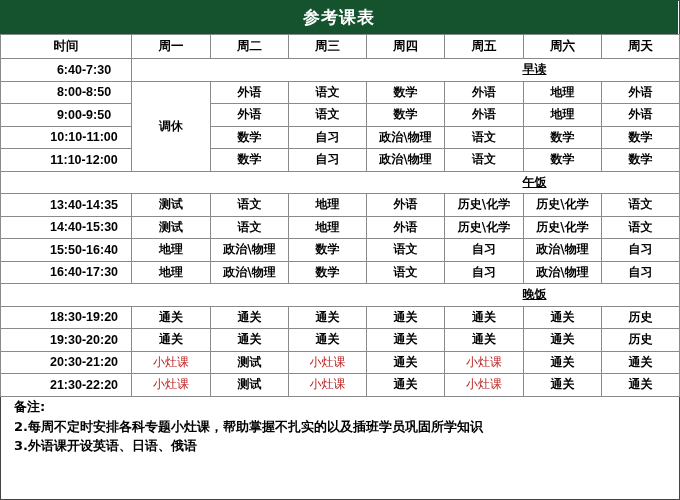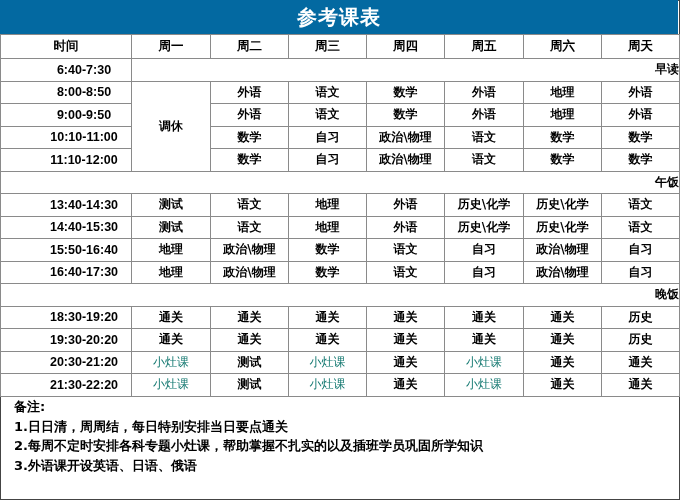--- a/index.html
+++ b/index.html
@@ -1,29 +1,29 @@
 <!DOCTYPE html>
 <html><head>
 <meta charset="utf-8">
 <style>
   html, body { margin: 0; padding: 0; background: #ffffff; }
   body { width: 680px; height: 500px; position: relative; overflow: hidden;
          font-family: "DejaVu Sans", "Liberation Sans", sans-serif; color: #000; }
   .sheet { position: absolute; left: 0; top: 0; width: 678px; height: 498px; border: 1px solid #444; }
-  .title { position: absolute; left: 0; top: 0; width: 678px; height: 34px; background: #0369a1;
-           color: #fff; font-weight: bold; font-size: 20px; display: flex; align-items: center;
+  .title { position: absolute; left: 0; top: 0; width: 678px; height: 34px; background: #14532d;
+           color: #fff; font-weight: bold; font-size: 17px; display: flex; align-items: center;
            justify-content: center; border-bottom: 1px solid #888; letter-spacing: 1px; }
   table { position: absolute; left: 0; top: 34px; border-collapse: collapse; table-layout: fixed; width: 679px; }
   td { border: 1px solid #8a8a8a; text-align: center; vertical-align: middle; font-weight: bold;
        font-size: 12px; padding: 0; overflow: hidden; white-space: nowrap; }
   tr.r-head td { height: 23px; font-size: 12.5px; }
   tr.r td { height: 21.5px; }
   td.time { font-family: "Liberation Sans", sans-serif; font-size: 12.5px; padding-left: 36px; }
-  td.section { text-align: right; padding-left: 258px; }
-  td.blue { color: #0f766e; font-weight: normal; }
+  td.section { text-align: center; padding-left: 258px; text-decoration: underline; }
+  td.blue { color: #b91c1c; font-weight: normal; }
   .notes { position: absolute; left: 3px; top: 397px; width: 670px; font-weight: bold; font-size: 13px; line-height: 19.5px; }
   .notes div { white-space: nowrap; margin-left: 11px; }
 </style>
 </head>
 <body>
 
 <div class="sheet"></div>
 <div class="title">参考课表</div>
 
 <table>
@@ -86,21 +86,21 @@
         <td>自习</td>
         <td>政治\物理</td>
         <td>语文</td>
         <td>数学</td>
         <td>数学</td>
       </tr>
       <tr class="r">
         <td class="section" colspan="8" style="padding-left: 389px;">午饭</td>
       </tr>
       <tr class="r">
-        <td class="time">13:40-14:30</td>
+        <td class="time">13:40-14:35</td>
         <td>测试</td>
         <td>语文</td>
         <td>地理</td>
         <td>外语</td>
         <td>历史\化学</td>
         <td>历史\化学</td>
         <td>语文</td>
       </tr>
       <tr class="r">
         <td class="time">14:40-15:30</td>
@@ -173,16 +173,15 @@
         <td>通关</td>
         <td class="blue">小灶课</td>
         <td>通关</td>
         <td>通关</td>
       </tr>
     </tbody>
 </table>
 
 <div class="notes">
   <div>备注:</div>
-  <div>1.日日清，周周结，每日特别安排当日要点通关</div>
   <div>2.每周不定时安排各科专题小灶课，帮助掌握不扎实的以及插班学员巩固所学知识</div>
   <div>3.外语课开设英语、日语、俄语</div>
 </div>
 
 </body></html>

